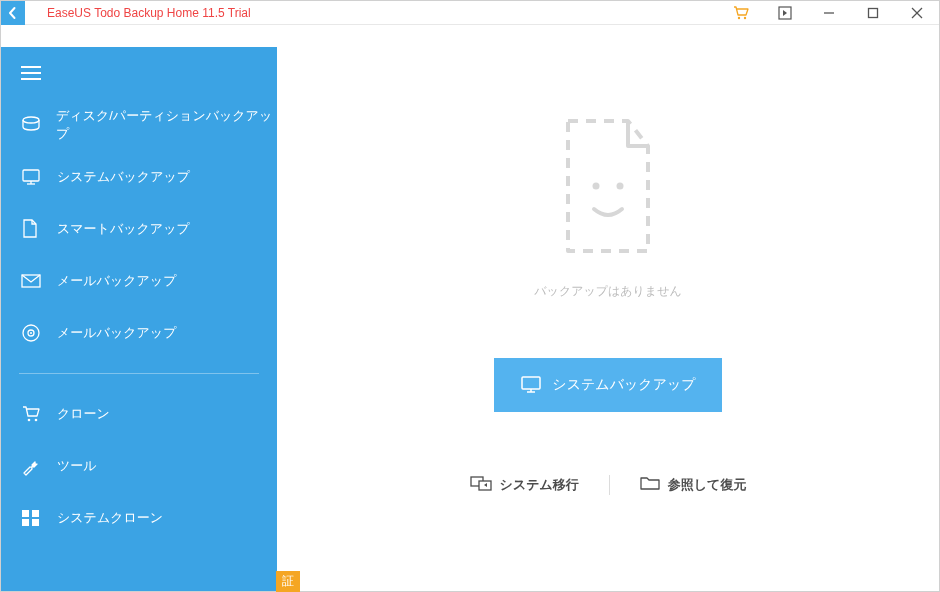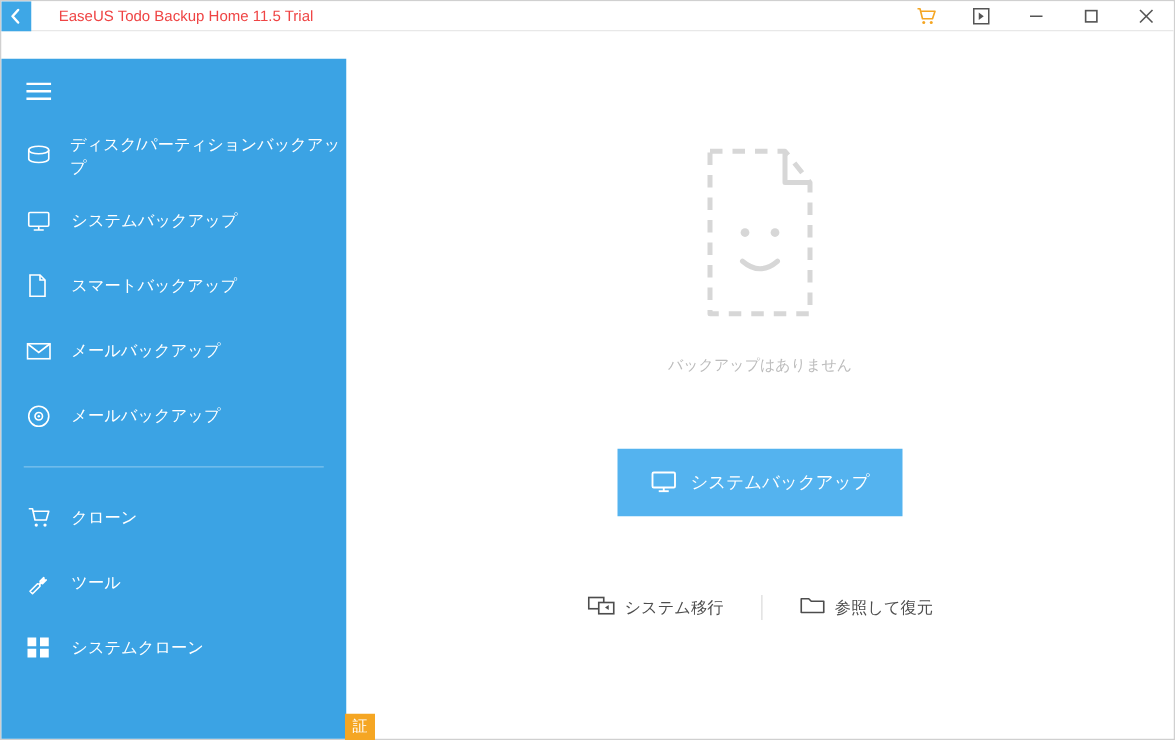--- a/index.html
+++ b/index.html
@@ -132,20 +132,21 @@
   font-size: 14px;
   gap: 10px;
 }
 .secondary-row {
   margin-top: 62px;
   display: flex;
   align-items: center;
   gap: 0;
   color: #4d4d4d;
   font-size: 13px;
+  font-weight: bold;
 }
 .sec-item {
   display: flex;
   align-items: center;
   gap: 8px;
   cursor: pointer;
   padding: 0 30px;
 }
 .sec-divider {
   width: 1px;

